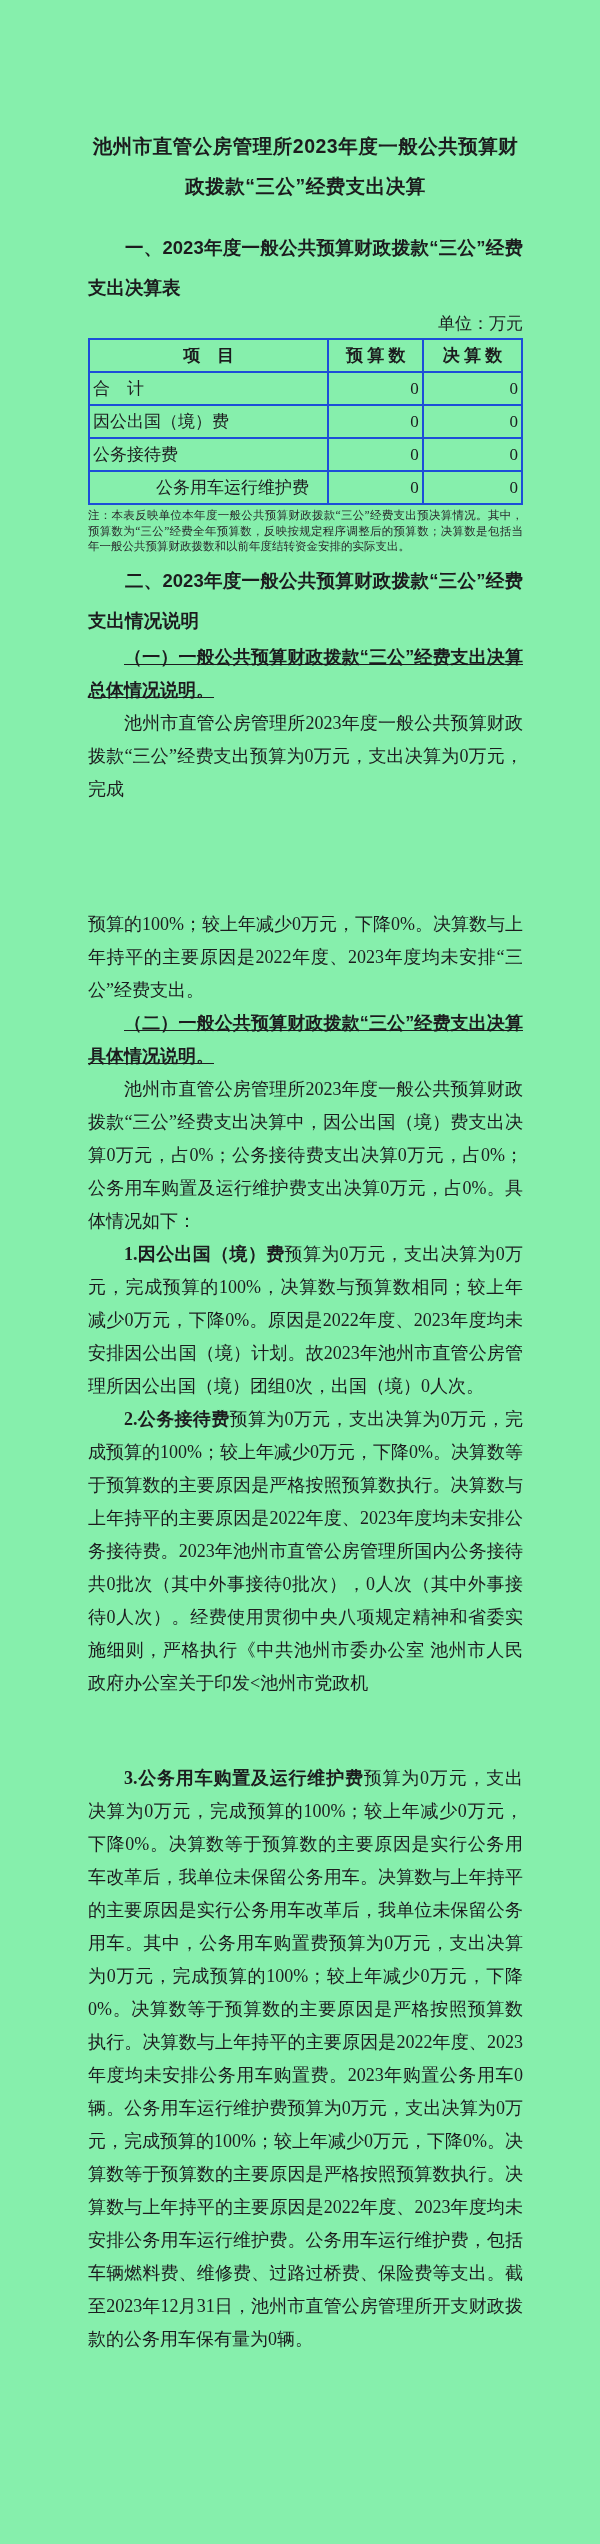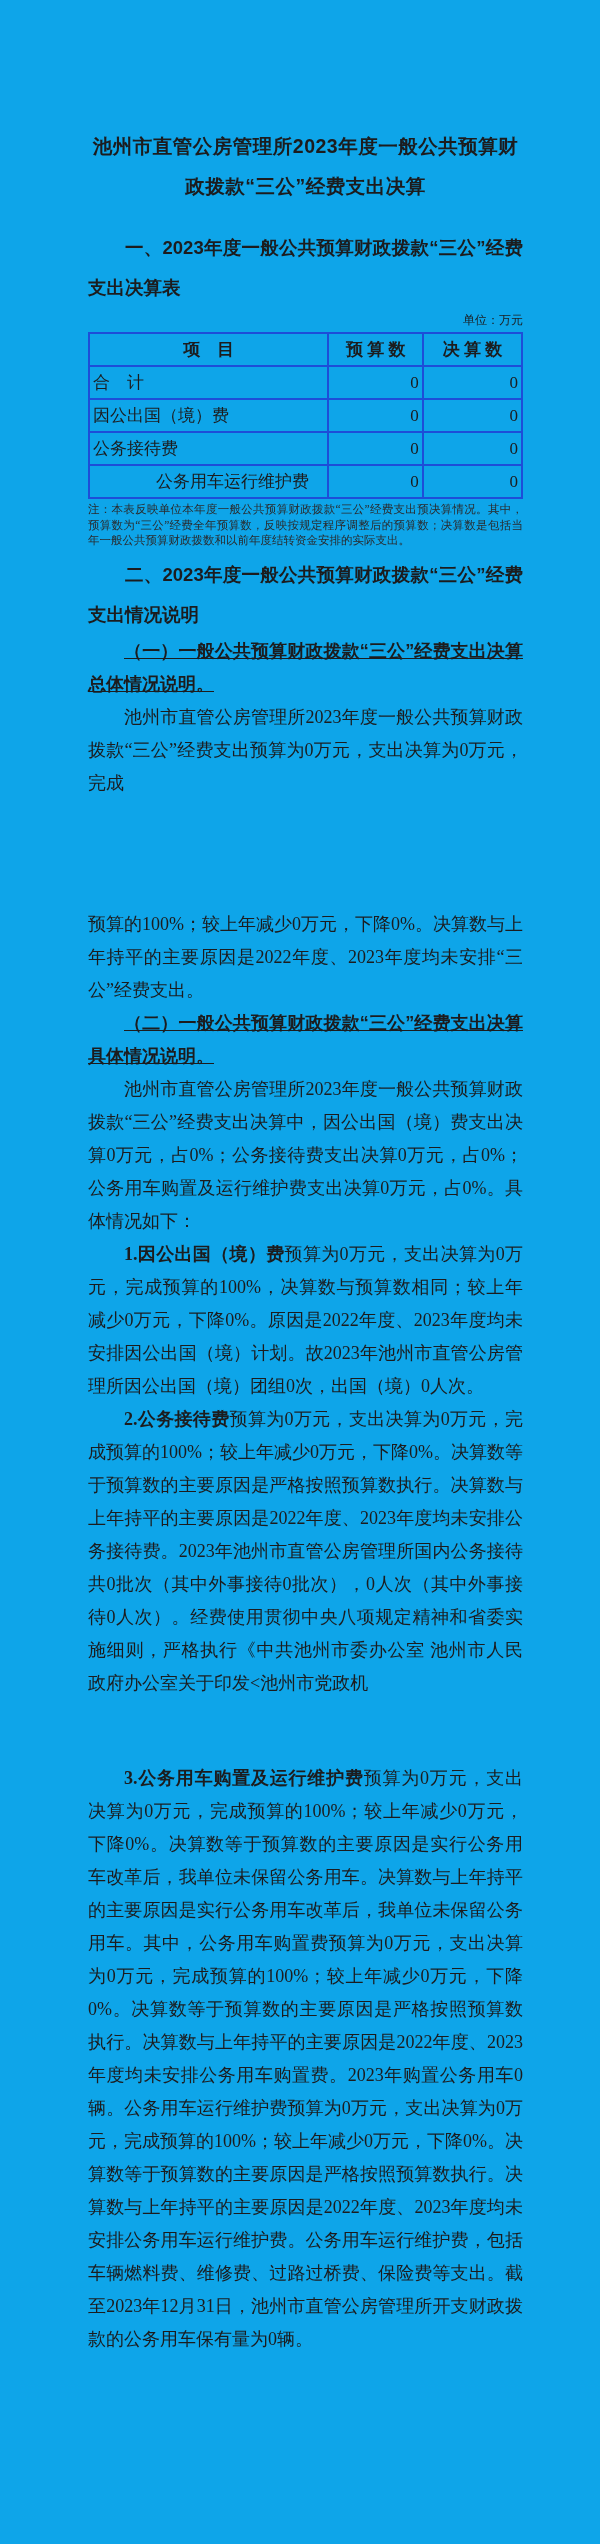--- a/index.html
+++ b/index.html
@@ -6,21 +6,21 @@
     margin: 0;
     padding: 0;
     background: #ffffff;
     width: 600px;
   }
   body {
     color: #1c1c1e;
     font-family: "Liberation Serif", serif;
     overflow: hidden;
   }
-  .doc { width: 600px; height: 2544px; background: #0ea5e9; }
+  .doc { width: 600px; height: 2544px; background: #86efac; }
   .page {
     height: 848px;
     box-sizing: border-box;
     padding-left: 88px;
     padding-right: 77px;
     overflow: hidden;
   }
   .page-1 { padding-top: 126px; }
   .page-2 { padding-top: 60px; }
   .page-3 { padding-top: 66px; }
@@ -38,21 +38,21 @@
     font-family: "Liberation Sans", sans-serif;
     font-size: 18.5px;
     font-weight: bold;
     line-height: 40px;
     text-align: justify;
     text-indent: 2em;
     margin: 0;
   }
   .h2-gap { margin-top: 4px; }
   .unit {
-    font-size: 12px;
+    font-size: 17px;
     text-align: right;
     margin: 4px 0 3px 0;
   }
   table.tpt {
     width: 100%;
     border-collapse: collapse;
     table-layout: fixed;
   }
   table.tpt th, table.tpt td {
     border: 2px solid #1d4ed8;

